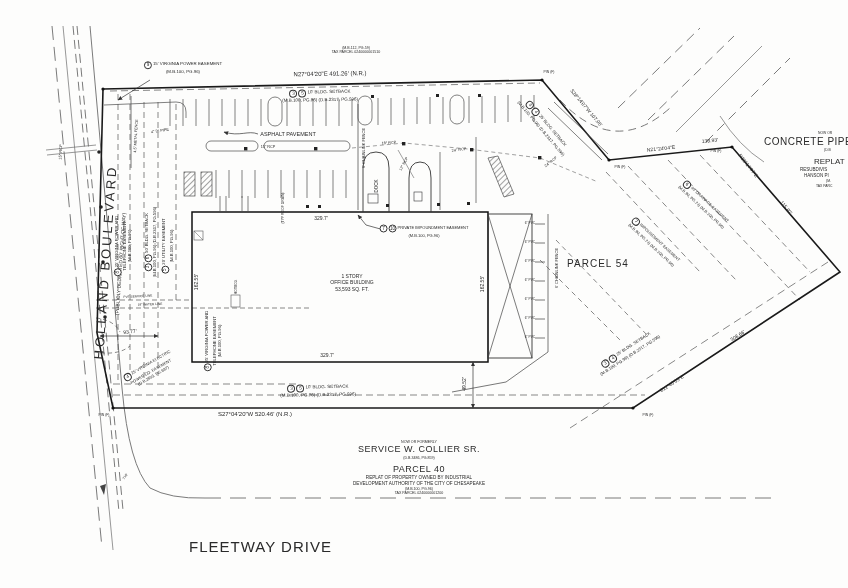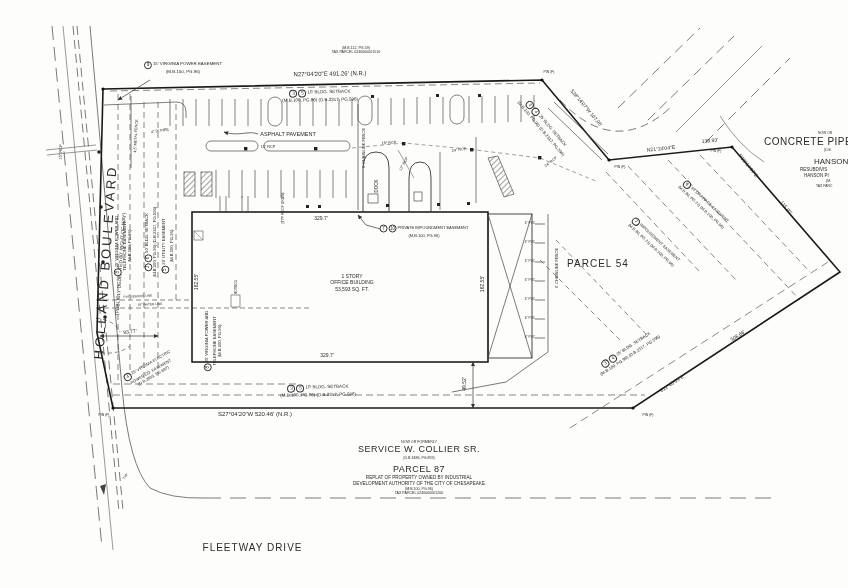--- a/index.html
+++ b/index.html
@@ -151,21 +151,21 @@
     <line x1="100" y1="336" x2="158" y2="336" marker-start="url(#arw)" marker-end="url(#arw)"></line>
     <line x1="473" y1="362" x2="473" y2="408" marker-start="url(#arw)" marker-end="url(#arw)"></line>
     <path d="M150 80 L118 100" marker-end="url(#arw)"></path>
     <path d="M258 134 C248 130 240 137 224 132" marker-end="url(#arw)"></path>
     <path d="M384 230 L366 225 L358 215" marker-end="url(#arw)"></path>
   </g>
 </svg>
 
 <span class="lbl big" style="left:106px;top:262px;font-size:13px;transform:translate(-50%,-50%) rotate(-86deg);">HOLLAND BOULEVARD</span>
 <span class="lbl" style="left:121px;top:264px;font-size:5px;transform:translate(-50%,-50%) rotate(-86deg);">(PUBLICLY DEDICATED 60' RIGHT-OF-WAY)</span>
-<span class="lbl" style="left:248px;top:547px;font-size:10px;letter-spacing:1px;transform:translate(-50%,-50%);padding-left:9px;">FLEETWAY DRIVE</span>
+<span class="lbl" style="left:256px;top:547px;font-size:15px;letter-spacing:1px;transform:translate(-50%,-50%);padding-left:9px;">FLEETWAY DRIVE</span>
 <span class="lbl" style="left:61px;top:152px;font-size:4px;transform:translate(-50%,-50%) rotate(-87deg);">15" RCP</span>
 
 <span class="lbl" style="left:330px;top:74px;font-size:6px;transform:translate(-50%,-50%) rotate(-1deg);">N27°04'20"E  491.26'  (N.R.)</span>
 <span class="lbl" style="left:255px;top:414px;font-size:6px;transform:translate(-50%,-50%);">S27°04'20"W  520.46'  (N.R.)</span>
 <span class="lbl" style="left:586px;top:108px;font-size:5px;transform:translate(-50%,-50%) rotate(50deg);">S28°14'07"W  107.06'</span>
 <span class="lbl" style="left:661px;top:149px;font-size:5px;transform:translate(-50%,-50%) rotate(-6deg);">N21°24'04"E</span>
 <span class="lbl" style="left:710px;top:141px;font-size:5px;transform:translate(-50%,-50%) rotate(-6deg);">138.93'</span>
 <span class="lbl" style="left:748px;top:166px;font-size:5px;transform:translate(-50%,-50%) rotate(52deg);">N28°14'07"E</span>
 <span class="lbl" style="left:786px;top:208px;font-size:5px;transform:translate(-50%,-50%) rotate(52deg);">115.07'</span>
 <span class="lbl" style="left:672px;top:384px;font-size:5px;transform:translate(-50%,-50%) rotate(-33deg);">S11°45'53"E</span>
@@ -274,29 +274,29 @@
 <span class="lbl" style="left:530px;top:300px;font-size:3.2px;transform:translate(-50%,-50%);">6" PVC</span>
 <span class="lbl" style="left:530px;top:319px;font-size:3.2px;transform:translate(-50%,-50%);">6" PVC</span>
 <span class="lbl" style="left:530px;top:338px;font-size:3.2px;transform:translate(-50%,-50%);">6" PVC</span>
 
 <span class="lbl" style="left:598px;top:263px;font-size:10px;letter-spacing:1px;transform:translate(-50%,-50%);">PARCEL 54</span>
 
 <div class="note" style="left:419px;top:468px;transform:translate(-50%,-50%);">
   <span class="nl" style="font-size:3.6px;">NOW OR FORMERLY</span>
   <span class="nl" style="font-size:9px;letter-spacing:0.5px;">SERVICE W. COLLIER SR.</span>
   <span class="nl" style="font-size:3.6px;">(D.B.3486, PG.859)</span>
-  <span class="nl" style="font-size:9px;margin-top:4px;letter-spacing:0.5px;">PARCEL 87</span>
+  <span class="nl" style="font-size:9px;margin-top:4px;letter-spacing:0.5px;">PARCEL 40</span>
   <span class="nl" style="font-size:4.6px;">REPLAT OF PROPERTY OWNED BY INDUSTRIAL</span>
   <span class="nl" style="font-size:4.6px;">DEVELOPMENT AUTHORITY OF THE CITY OF CHESAPEAKE</span>
   <span class="nl" style="font-size:3.6px;">(M.B.100, PG.96)</span>
   <span class="nl" style="font-size:3.6px;">TAX PARCEL 0240000001200</span>
 </div>
 
 <span class="lbl" style="left:818px;top:134px;font-size:3.4px;transform:translate(0,-50%);">NOW OR</span>
 <span class="lbl" style="left:764px;top:141px;font-size:10px;letter-spacing:0.5px;transform:translate(0,-50%);">CONCRETE PIPE</span>
 <span class="lbl" style="left:824px;top:151px;font-size:3.4px;transform:translate(0,-50%);">(D.B</span>
-<span class="lbl" style="left:814px;top:162px;font-size:8px;transform:translate(0,-50%);">HANSON</span>
+<span class="lbl" style="left:814px;top:162px;font-size:8px;transform:translate(0,-50%);">REPLAT</span>
 <span class="lbl" style="left:800px;top:170px;font-size:4.5px;transform:translate(0,-50%);">RESUBDIVIS</span>
 <span class="lbl" style="left:804px;top:176px;font-size:4.5px;transform:translate(0,-50%);">HANSON PI</span>
 <span class="lbl" style="left:826px;top:182px;font-size:3.4px;transform:translate(0,-50%);">(M.</span>
 <span class="lbl" style="left:816px;top:187px;font-size:3.4px;transform:translate(0,-50%);">TAX PARC</span>
 
 </div>
 
 </body></html>

